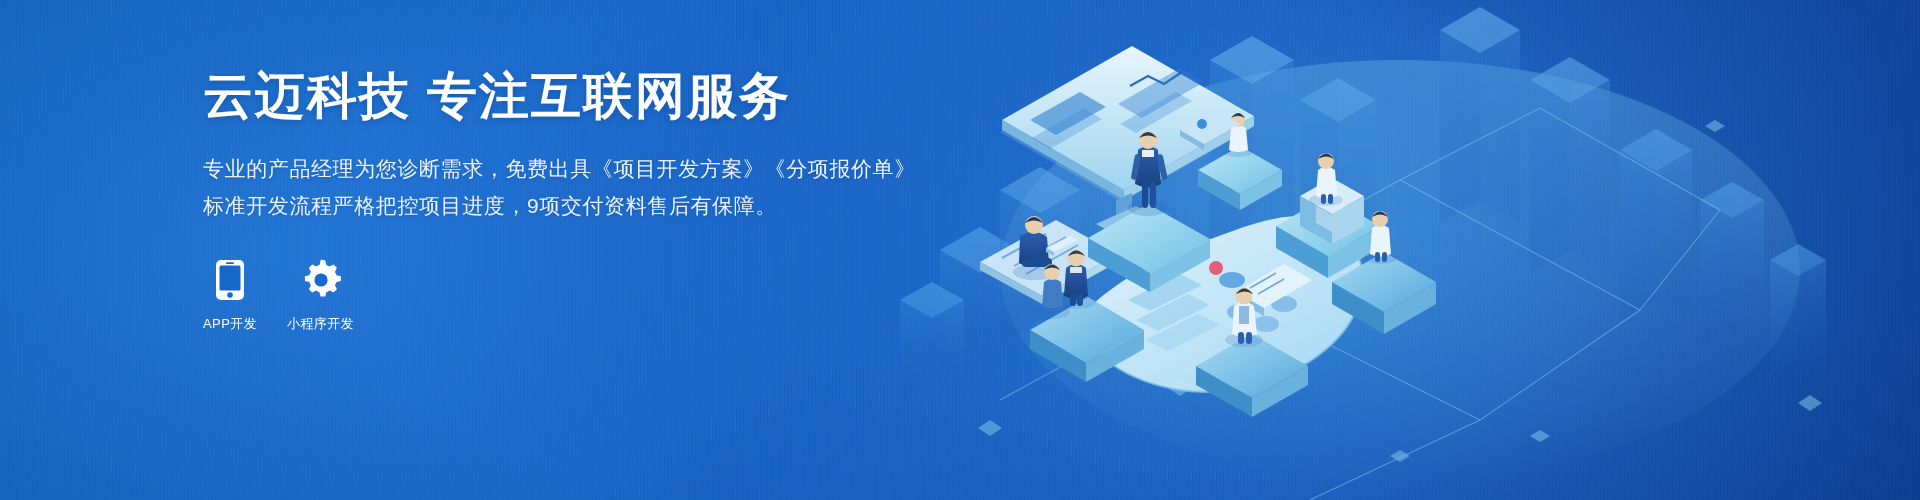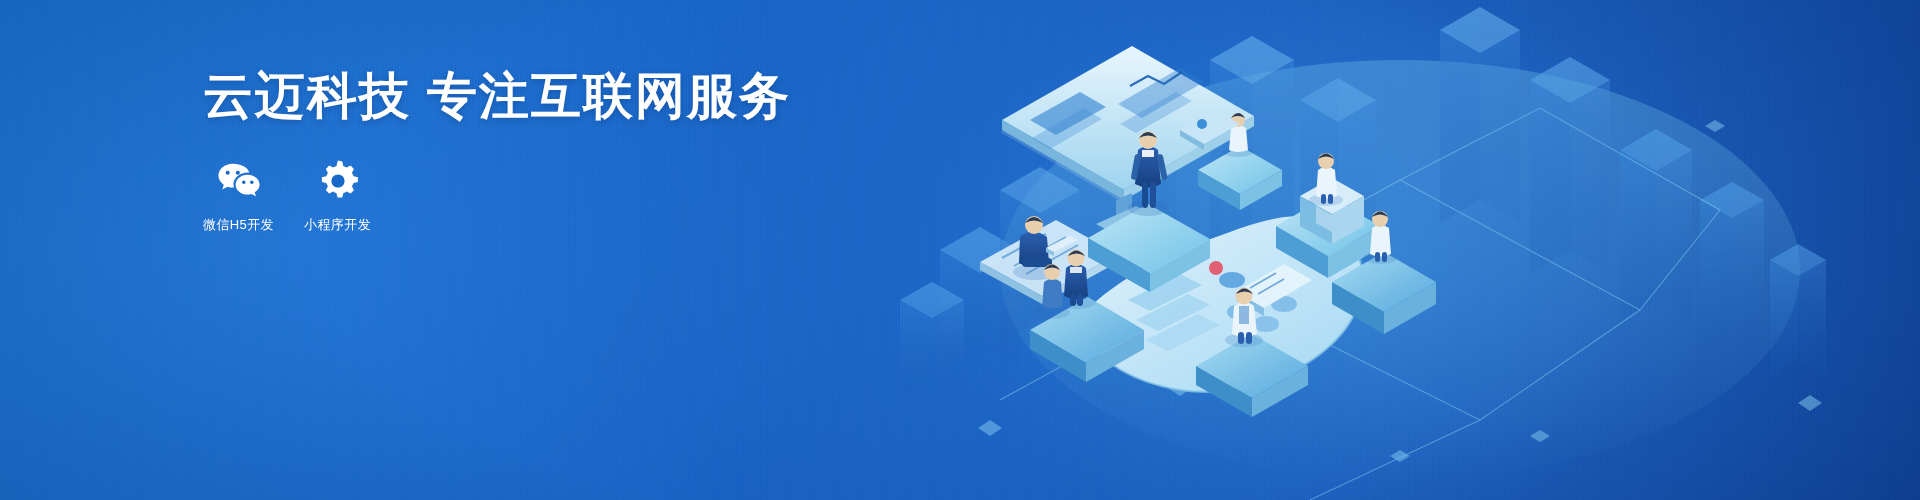--- a/index.html
+++ b/index.html
@@ -351,38 +351,38 @@
       <polygon points="300,130 324,144 324,150 300,136" fill="#7db9de"></polygon>
       <circle cx="322" cy="124" r="5" fill="#2e86d4"></circle>
     </g>
   </svg>
   </div>
 
   <div class="content">
 
     <h1 class="headline">云迈科技 专注互联网服务</h1>
 
+    <p class="sub">专业的产品经理为您诊断需求，免费出具《项目开发方案》《分项报价单》</p>
+    <p class="sub">标准开发流程严格把控项目进度，9项交付资料售后有保障。</p>
 
     <div class="services">
-
-
 
       <div class="service">
         <span class="svc-icon">
-          <svg width="46" height="40" viewBox="0 0 46 40">
-            <path d="M16.5 2 C8 2 1.5 7.6 1.5 14.3 c0,3.9 2.2,7.3 5.6,9.5 l-1.6,5 5.6,-2.8 c1.9,0.6 3.9,0.9 5.4,0.9 c0.4,0 0.9,0 1.3,-0.1 c-0.4,-1.2 -0.6,-2.4 -0.6,-3.6 C17.2,16.6 23.9,11 32,11 c0.6,0 1.2,0 1.8,0.1 C32.3,5.9 25.1,2 16.5,2 Z" fill="#ffffff"></path>
-            <circle cx="11.2" cy="11.4" r="2.1" fill="#1668c9"></circle>
-            <circle cx="21.8" cy="11.4" r="2.1" fill="#1668c9"></circle>
-            <path d="M44.5 23.8 C44.5 18 38.9 13.4 32 13.4 C25.1,13.4 19.5,18 19.5,23.8 c0,5.8 5.6,10.4 12.5,10.4 c1.4,0 2.8,-0.2 4.1,-0.6 l4.6,2.4 l-1.3,-4.2 C42.6,29.9 44.5,27 44.5,23.8 Z" fill="#ffffff"></path>
-            <circle cx="28" cy="21.4" r="1.8" fill="#1668c9"></circle>
-            <circle cx="36.4" cy="21.4" r="1.8" fill="#1668c9"></circle>
+          <svg width="30" height="42" viewBox="0 0 30 42">
+            <rect x="1" y="1" width="28" height="40" rx="5" fill="#ffffff"></rect>
+            <rect x="4.5" y="6.5" width="21" height="25" rx="1.5" fill="#1668c9"></rect>
+            <rect x="11" y="3.2" width="8" height="1.8" rx="0.9" fill="#1668c9"></rect>
+            <circle cx="15" cy="36" r="2.8" fill="#1668c9"></circle>
           </svg>
         </span>
-        <span class="svc-label">微信H5开发</span>
+        <span class="svc-label">APP开发</span>
       </div>
+
+
 
 
       <div class="service">
         <span class="svc-icon">
           <svg width="42" height="42" viewBox="0 0 42 42">
             <path d="M21 0.5 l4.2 1.1 l1.1 4.4 c1.2,0.4 2.3,0.9 3.3,1.6 l4,-2 l3.3,3.3 l-2,4 c0.7,1 1.2,2.1 1.6,3.3 l4.4,1.1 l0,4.6 l-4.4,1.1 c-0.4,1.2 -0.9,2.3 -1.6,3.3 l2,4 l-3.3,3.3 l-4,-2 c-1,0.7 -2.1,1.2 -3.3,1.6 l-1.1,4.4 l-4.6,0 l-1.1,-4.4 c-1.2,-0.4 -2.3,-0.9 -3.3,-1.6 l-4,2 l-3.3,-3.3 l2,-4 c-0.7,-1 -1.2,-2.1 -1.6,-3.3 l-4.4,-1.1 l0,-4.6 l4.4,-1.1 c0.4,-1.2 0.9,-2.3 1.6,-3.3 l-2,-4 l3.3,-3.3 l4,2 c1,-0.7 2.1,-1.2 3.3,-1.6 l1.1,-4.4 Z" fill="#ffffff"></path>
             <circle cx="21" cy="21" r="6.6" fill="#1668c9"></circle>
           </svg>
         </span>
         <span class="svc-label">小程序开发</span>

